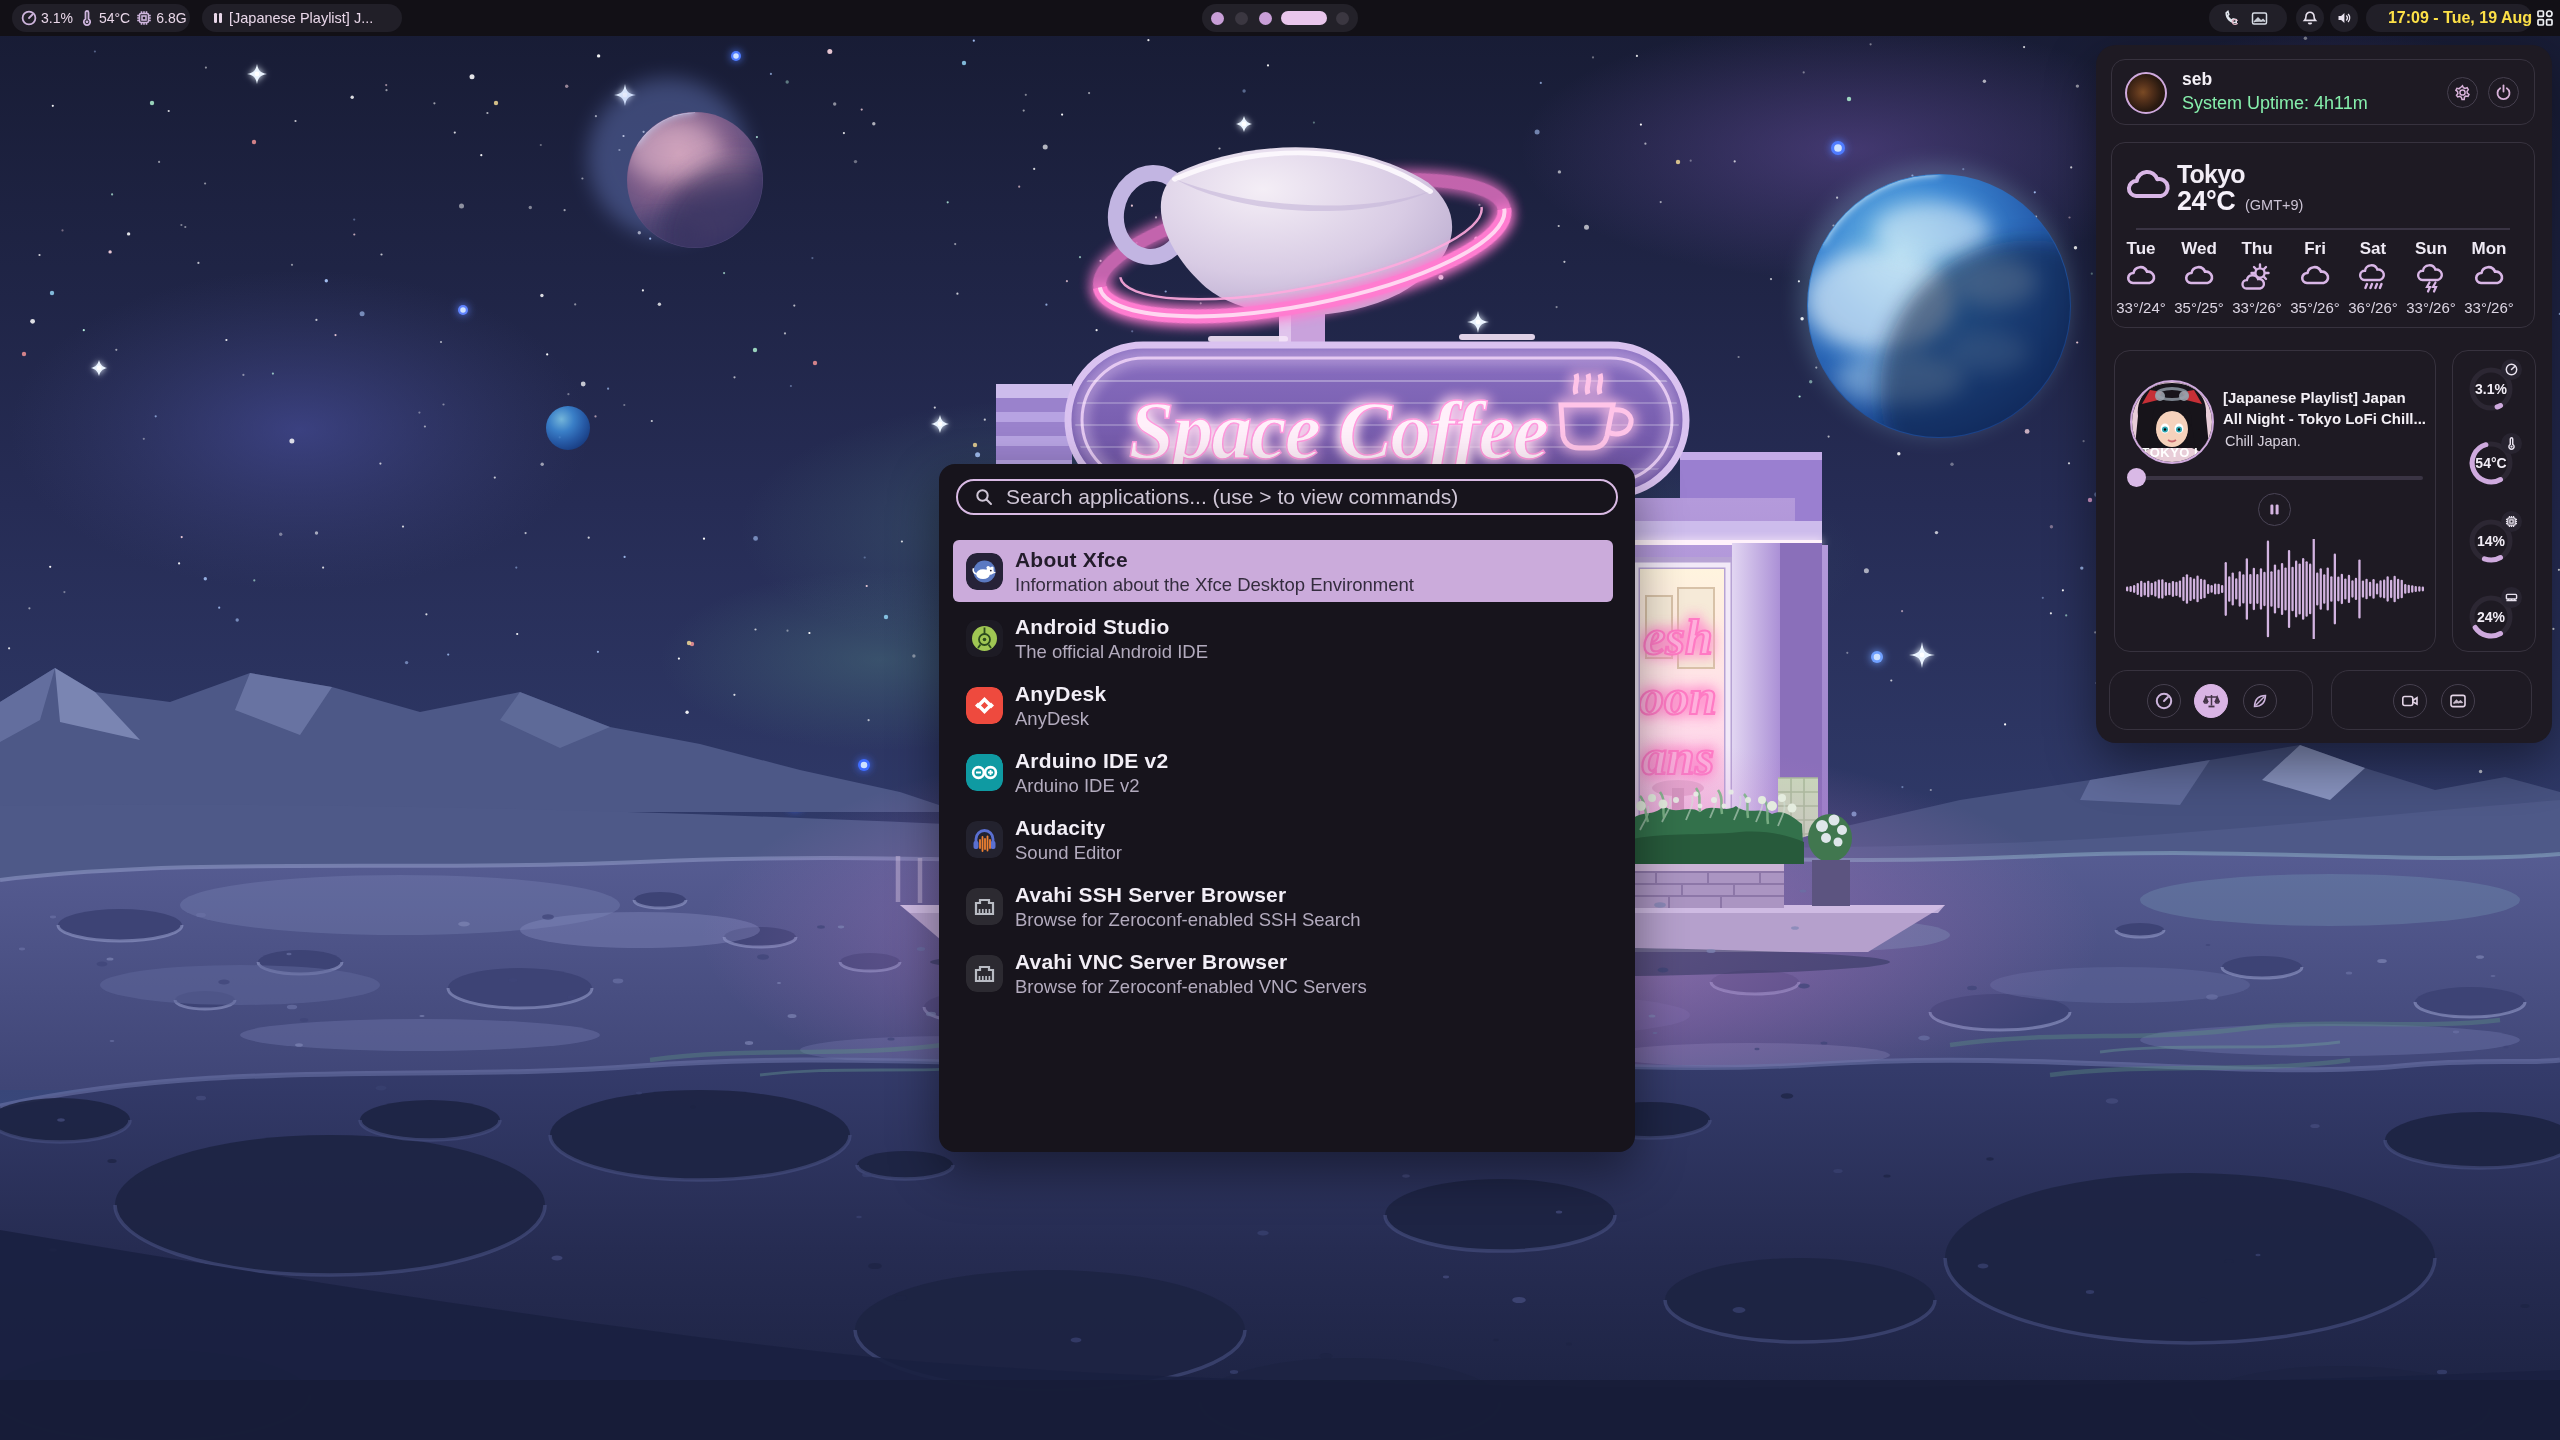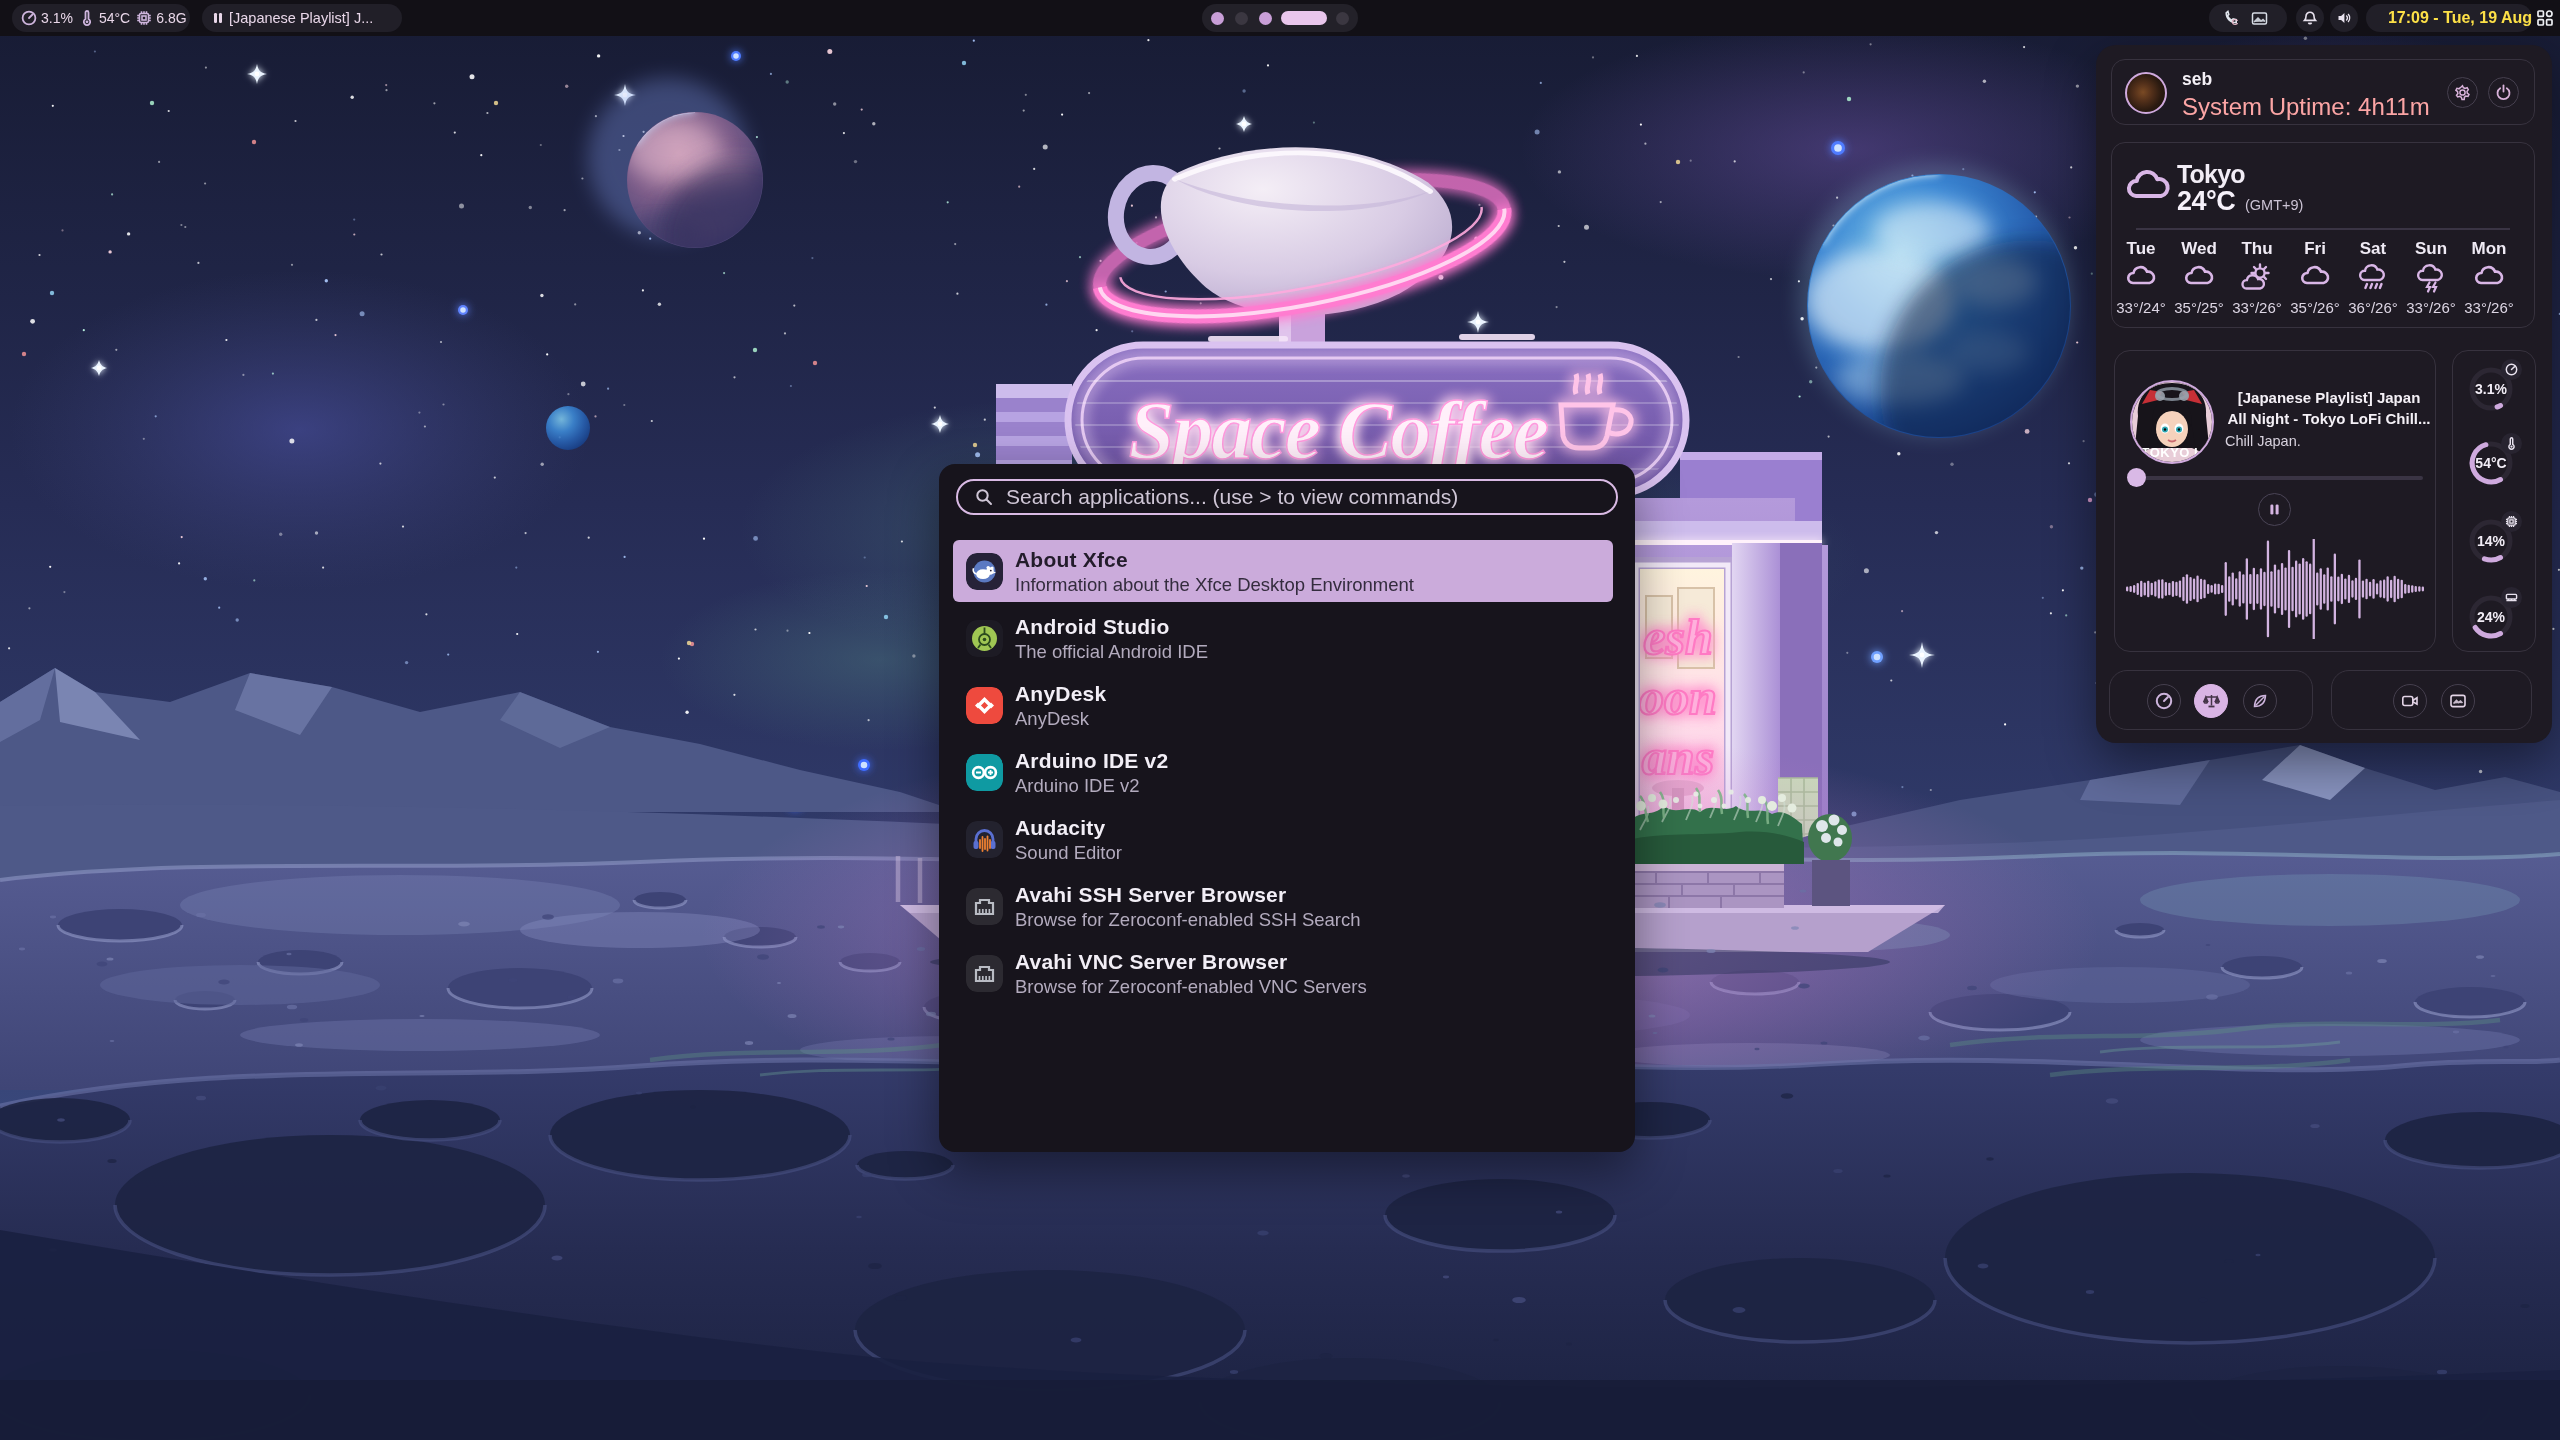--- a/index.html
+++ b/index.html
@@ -25,35 +25,35 @@
 .row .rs{position:absolute;left:62px;top:34px;font-size:18.5px;color:#b3abbe}
 .row.sel{background:#cbabdb;border-radius:6px}
 .row.sel .rt{color:#231c2b}
 .row.sel .rs{color:#342c3e}
 
 #side{position:absolute;left:2096px;top:45px;width:456px;height:698px;background:#1e1a23;border-radius:20px;z-index:15;box-shadow:0 18px 50px rgba(0,0,0,.45)}
 .card{position:absolute;border:1.5px solid #37323e;border-radius:14px}
 #ucard{left:15px;top:14px;width:424px;height:66px}
 #ucard .av{position:absolute;left:13px;top:12px;width:42px;height:42px;border-radius:50%;border:2.5px solid #cfa9dd;background:radial-gradient(circle at 42% 48%,#7a4a24 0%,#53301a 30%,#2a1a10 62%,#151009 100%)}
 #ucard .nm{position:absolute;left:70px;top:9px;font-size:17.5px;font-weight:700;color:#f4f0f6}
-#ucard .up{position:absolute;left:70px;top:33px;font-size:24px;color:#fca5a5}
+#ucard .up{position:absolute;left:70px;top:33px;font-size:18px;color:#86efac}
 .cbtn{position:absolute;top:17px;width:31px;height:31px;border-radius:50%;border:1.5px solid #453f4e;display:flex;align-items:center;justify-content:center}
 #wcard{left:15px;top:97px;width:424px;height:186px}
 #wcard .big{position:absolute;left:12px;top:21px}
 #wcard .city{position:absolute;left:65px;top:17px;font-size:25px;font-weight:700;color:#f2edf6;letter-spacing:-0.8px}
 #wcard .deg{position:absolute;left:65px;top:43px;font-size:27px;font-weight:700;color:#f6f1fa;letter-spacing:-0.5px}
 #wcard .gmt{position:absolute;left:133px;top:54px;font-size:14.5px;color:#cbc3d4}
 #wcard .div{position:absolute;left:24px;right:24px;top:85px;height:1.5px;background:#3a3444}
 .wday{position:absolute;width:58px;text-align:center}
 .wday .d{font-size:17px;font-weight:700;color:#efeaf4}
 .wday .t{font-size:15px;color:#ddd6e4;margin-top:40px}
 .wday svg{position:absolute;left:12px;top:22px}
 #mcard{left:18px;top:305px;width:322px;height:302px;border-radius:16px}
 #mcard .alb{position:absolute;left:15px;top:29px;width:84px;height:84px;border-radius:50%;border:2.5px solid #cfa9dd;overflow:hidden}
-#mcard .mt{position:absolute;left:108px;top:36px;width:212px;height:42px;overflow:hidden;font-size:15px;font-weight:700;color:#f4f0f6;line-height:21px;text-align:center}
+#mcard .mt{position:absolute;left:108px;top:36px;width:212px;height:42px;overflow:hidden;font-size:15px;font-weight:700;color:#f4f0f6;line-height:21px;text-align:left}
 #mcard .ms{position:absolute;left:110px;top:82px;font-size:14.5px;color:#d8d2de}
 #mcard .track{position:absolute;left:18px;top:125px;width:290px;height:4px;border-radius:2px;background:#3a3444}
 #mcard .thumb{position:absolute;left:12px;top:117px;width:19px;height:19px;border-radius:50%;background:#d9b9e6}
 #mcard .pp{position:absolute;left:143px;top:142px;width:33px;height:33px;border-radius:50%;border:1.5px solid #4a4456;display:flex;align-items:center;justify-content:center}
 #mcard .wv{position:absolute;left:11px;top:188px}
 #gcard{left:356px;top:305px;width:84px;height:302px;border-radius:16px}
 .gg{position:absolute;left:14px;width:48px;height:48px}
 .gg .pct{position:absolute;left:0;top:0;width:48px;height:48px;display:flex;align-items:center;justify-content:center;font-size:14px;font-weight:700;color:#f2edf6}
 .gg .chip{position:absolute;right:-7px;top:-6px;width:21px;height:21px;border-radius:50%;background:#282430;display:flex;align-items:center;justify-content:center}
 #bl{left:13px;top:625px;width:204px;height:60px;border-radius:18px}

